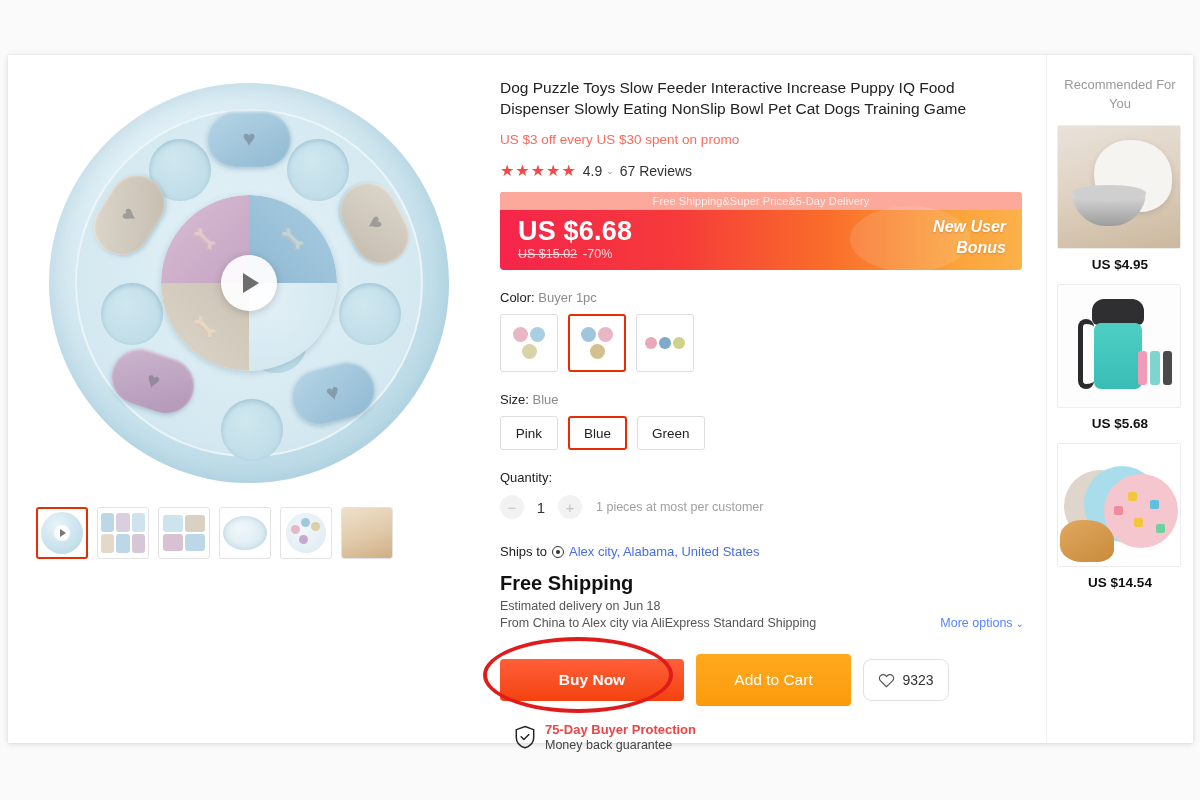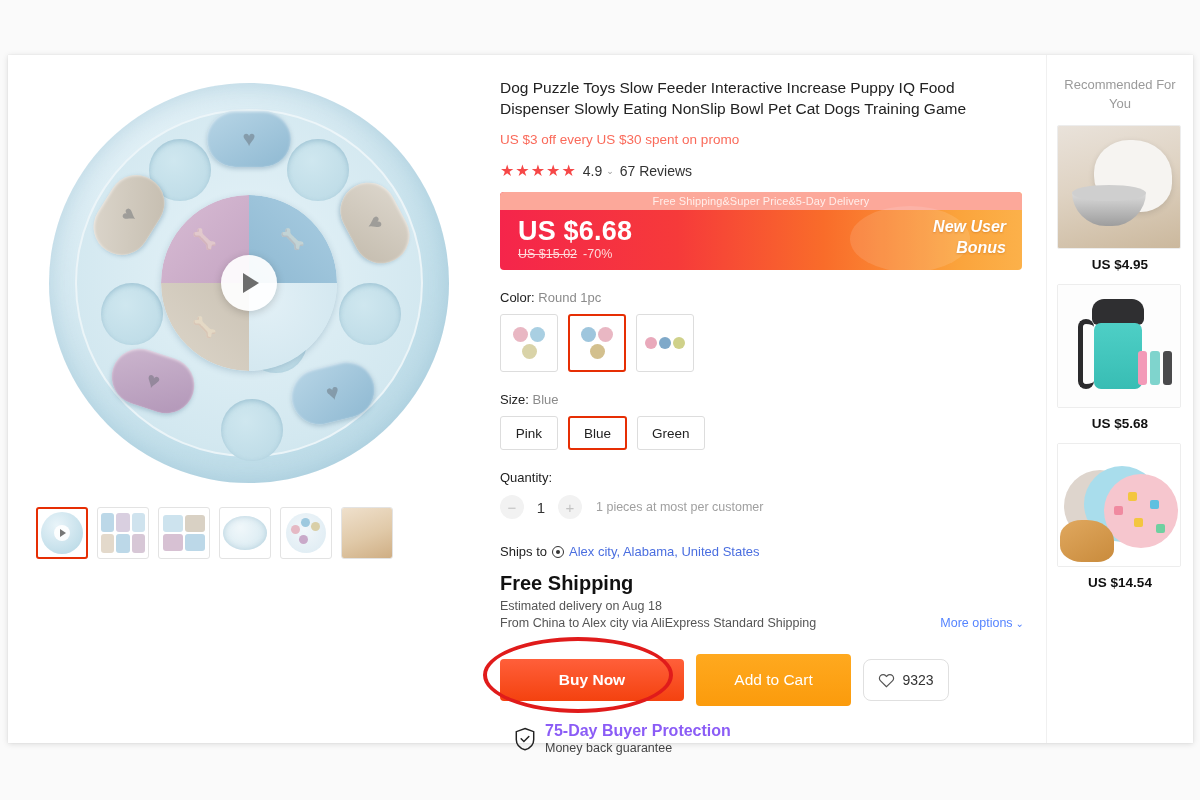--- a/index.html
+++ b/index.html
@@ -197,21 +197,21 @@
     width: 86px; height: 42px; border-radius: 8px; border: 1px solid #e0e0e0; background: #fff;
     display: flex; align-items: center; justify-content: center; gap: 7px;
     font-size: 14px; color: #333; font-family: "Liberation Sans", sans-serif;
   }
   .ellipse-annot {
     position: absolute; left: -17px; top: -17px; width: 190px; height: 76px;
     border: 4px solid #e01b1b; border-radius: 50%; pointer-events: none;
   }
   .protect { display: flex; align-items: center; gap: 9px; margin-top: 16px; padding-left: 14px; }
   .shield { width: 22px; height: 24px; flex: 0 0 auto; }
-  .protect-t1 { font-size: 16px; font-weight: 700; color: #8b5cf6; }
+  .protect-t1 { font-size: 13px; font-weight: 700; color: #ef4444; }
   .protect-t2 { font-size: 12.5px; color: #444; margin-top: 1px; }
 
   
   .reco { width: 147px; border-left: 1px solid #f0f0f0; padding: 20px 10px 0 10px; }
   .reco-title { font-size: 13px; color: #9a9a9a; text-align: center; line-height: 19px; }
   .reco-card { margin-top: 12px; }
   .reco-img { width: 124px; height: 124px; border: 1px solid #ededed; border-radius: 2px; overflow: hidden; position: relative; }
   .reco-price { text-align: center; font-size: 13.5px; font-weight: 700; color: #111; margin-top: 8px; }
 
   .img-cat { width: 100%; height: 100%; background: linear-gradient(165deg,#e9e2da 0%,#dfd3c3 45%,#cbb89d 100%); position: relative; }
@@ -347,21 +347,21 @@
         </div>
         <div class="bonus">
           <div>New User</div>
           <div>Bonus</div>
         </div>
       </div>
     </div>
 
     <div class="opt-label">
       <span>Color:</span>
-      <span class="val">Round 1pc</span>
+      <span class="val">Buyer 1pc</span>
     </div>
     <div class="swatches">
       <div class="swatch">
         <div class="sw-art">
           <i style="background:#e9b7c3"></i>
               <i style="background:#a9cfe2"></i>
               <i style="background:#d9d3a8"></i>
         </div>
       </div>
       <div class="swatch selected">
@@ -398,21 +398,21 @@
       <div class="qty-note">1 pieces at most per customer</div>
     </div>
 
     <div class="ships-row">
       <span>Ships to</span>
       <span class="pin"></span>
       <span class="ships-link">Alex city, Alabama, United States</span>
     </div>
 
     <div class="free-ship">Free Shipping</div>
-    <div class="ship-line">Estimated delivery on Aug 18</div>
+    <div class="ship-line">Estimated delivery on Jun 18</div>
     <div class="ship-line2">
       <span>From China to Alex city via AliExpress Standard Shipping</span>
       <span class="more-options">
         <span>More options</span><span class="cv">⌄</span>
       </span>
     </div>
 
     <div class="actions">
       <button class="btn-buy">Buy Now</button>
       <button class="btn-cart">Add to Cart</button>

